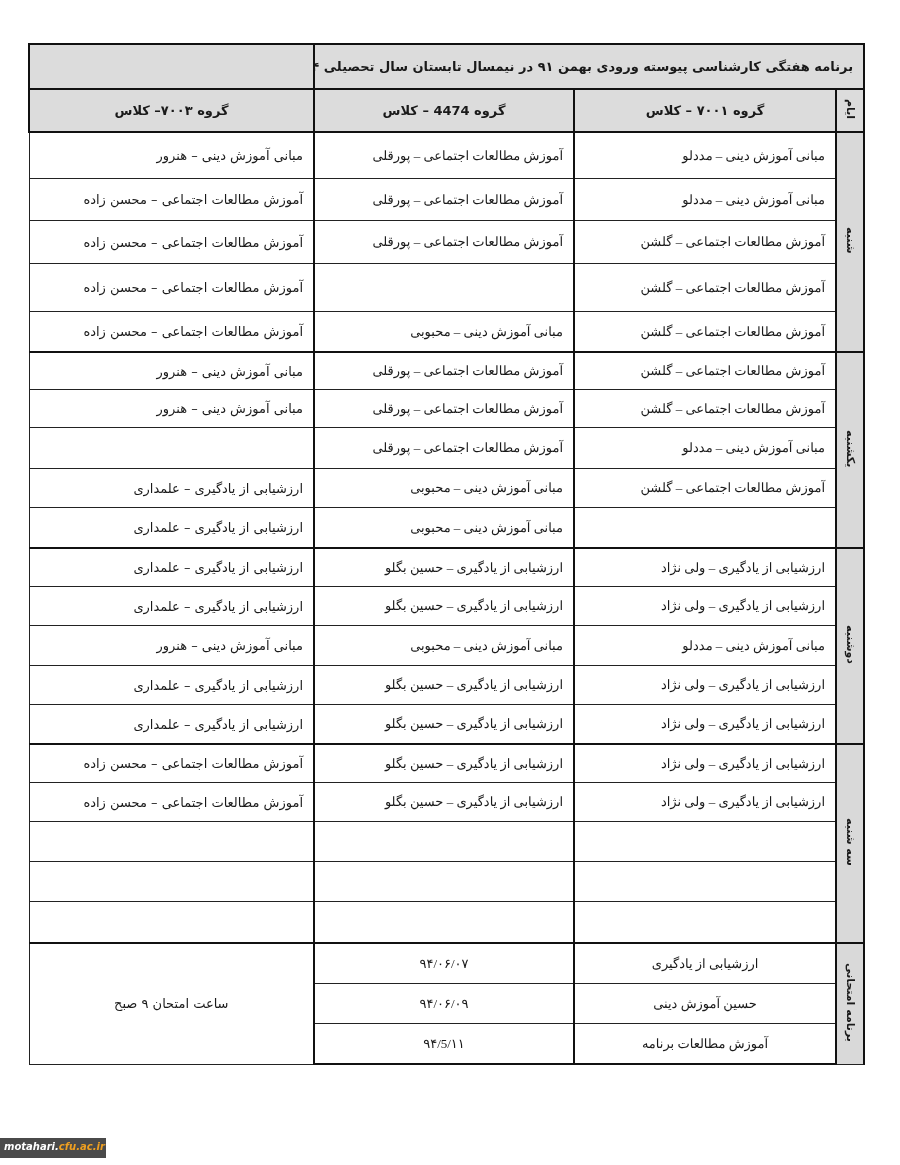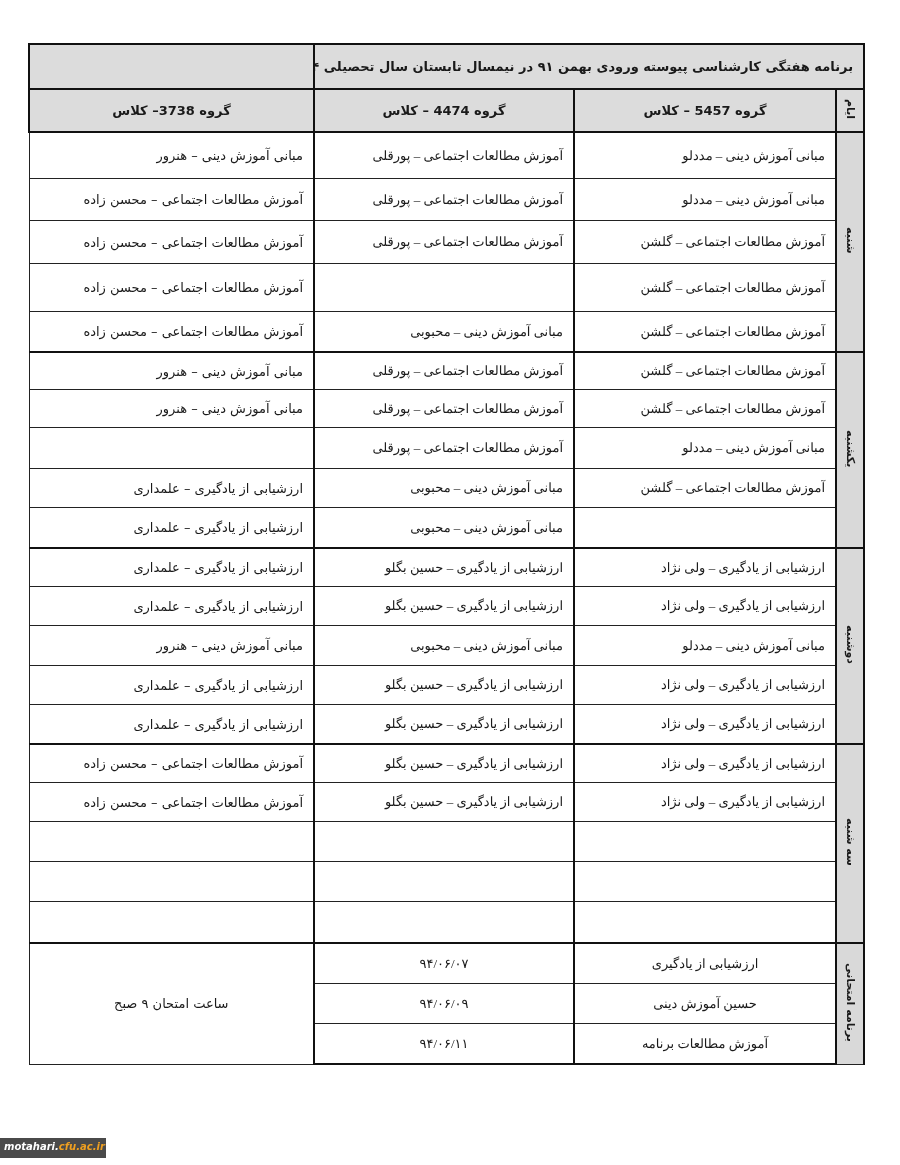--- a/index.html
+++ b/index.html
@@ -34,23 +34,23 @@
     <col style="width:260px">
     <col style="width:285px">
   </colgroup>
   <tbody>
         <tr>
     <td colspan="3" class="title-cell">برنامه هفتگی کارشناسی پیوسته ورودی بهمن ۹۱ در نیمسال تابستان سال تحصیلی ۹۴-۹۳</td>
     <td class="title-cell" style="width:28px;padding:0"></td>
   </tr>
   <tr>
     <td class="hdr-cell" style="padding:0"><span class="day-label">ایام</span></td>
-    <td class="hdr-cell">گروه 5457 – کلاس</td>
+    <td class="hdr-cell">گروه ۷۰۰۱ – کلاس</td>
     <td class="hdr-cell">گروه 4474 – کلاس</td>
-    <td class="hdr-cell">گروه 3738– کلاس</td>
+    <td class="hdr-cell">گروه ۷۰۰۳– کلاس</td>
   </tr>
   </tbody>
       <tbody id="days-body">
         <tr>
           <td class="day-col grp-end" rowspan="5"><span class="day-label">شنبه</span></td>
           <td class="cell colsep" style="height: 45px;">مبانی آموزش دینی – مددلو</td>
           <td class="cell colsep" style="height: 45px;">آموزش مطالعات اجتماعی – پورقلی</td>
           <td class="cell" style="height: 45px;">مبانی آموزش دینی – هنرور</td>
         </tr>
         <tr>
@@ -158,19 +158,19 @@
           <td class="cell exam-subj colsep" style="height: 34px;">ارزشیابی از یادگیری</td>
           <td class="cell exam-date colsep">۹۴/۰۶/۰۷</td>
           <td class="cell exam-note" rowspan="3">ساعت امتحان ۹ صبح</td>
         </tr>
         <tr>
           <td class="cell exam-subj colsep" style="height: 38px;">حسین آموزش دینی</td>
           <td class="cell exam-date colsep">۹۴/۰۶/۰۹</td>
         </tr>
         <tr>
           <td class="cell exam-subj colsep" style="height: 39px; border-bottom: 2.5px solid rgb(17, 17, 17);">آموزش مطالعات برنامه</td>
-          <td class="cell exam-date colsep" style="border-bottom: 2.5px solid rgb(17, 17, 17);">۹۴/۰۶/۱۱</td>
+          <td class="cell exam-date colsep" style="border-bottom: 2.5px solid rgb(17, 17, 17);">۹۴/5/۱۱</td>
         </tr>
       </tbody>
 </table>
 </div>
 
 <div class="watermark"><span class="wm-a">motahari.</span><span class="wm-b">cfu.ac.ir</span></div>
 
 </body></html>

